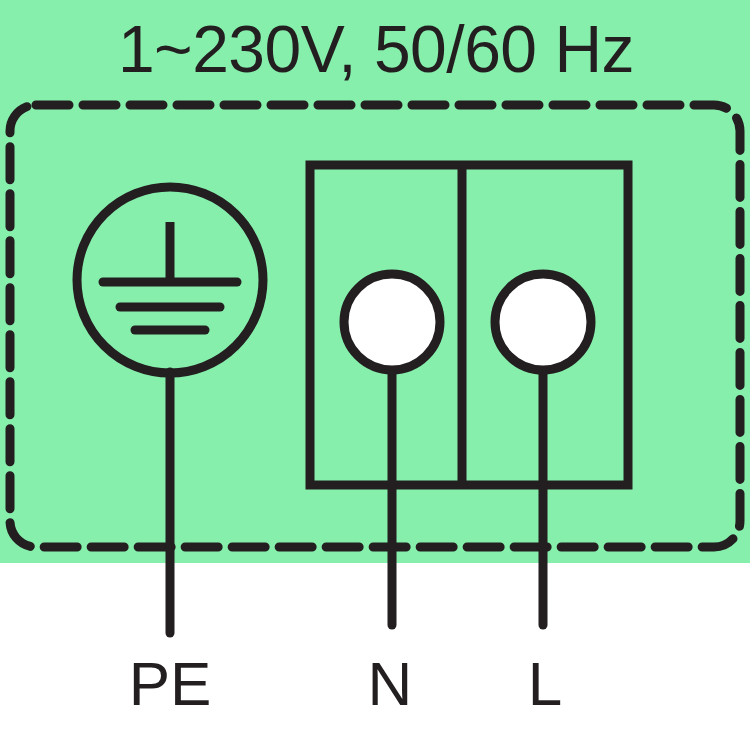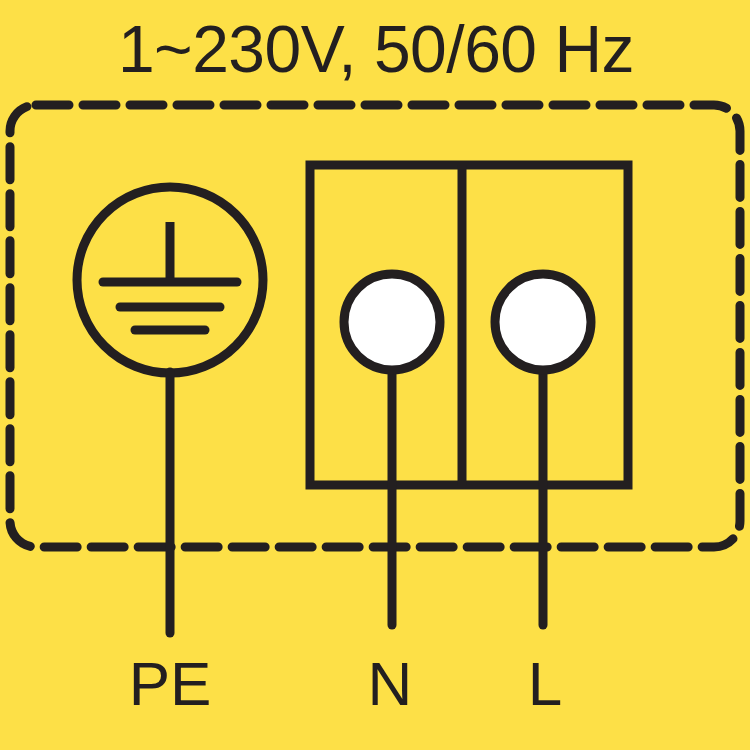--- a/index.html
+++ b/index.html
@@ -9,22 +9,22 @@
   }
   body {
     width: 750px;
     height: 750px;
     font-family: "Liberation Sans", sans-serif;
     overflow: hidden;
   }
   #diagram-root {
     position: relative;
     width: 750px;
-    height: 750px;
-    background: #fde047;
+    height: 563px;
+    background: #86efac;
   }
   #wiring-svg {
     display: block;
     width: 750px;
     height: 750px;
   }
   .diagram-text {
     font-family: "Liberation Sans", sans-serif;
     fill: #231f20;
   }

